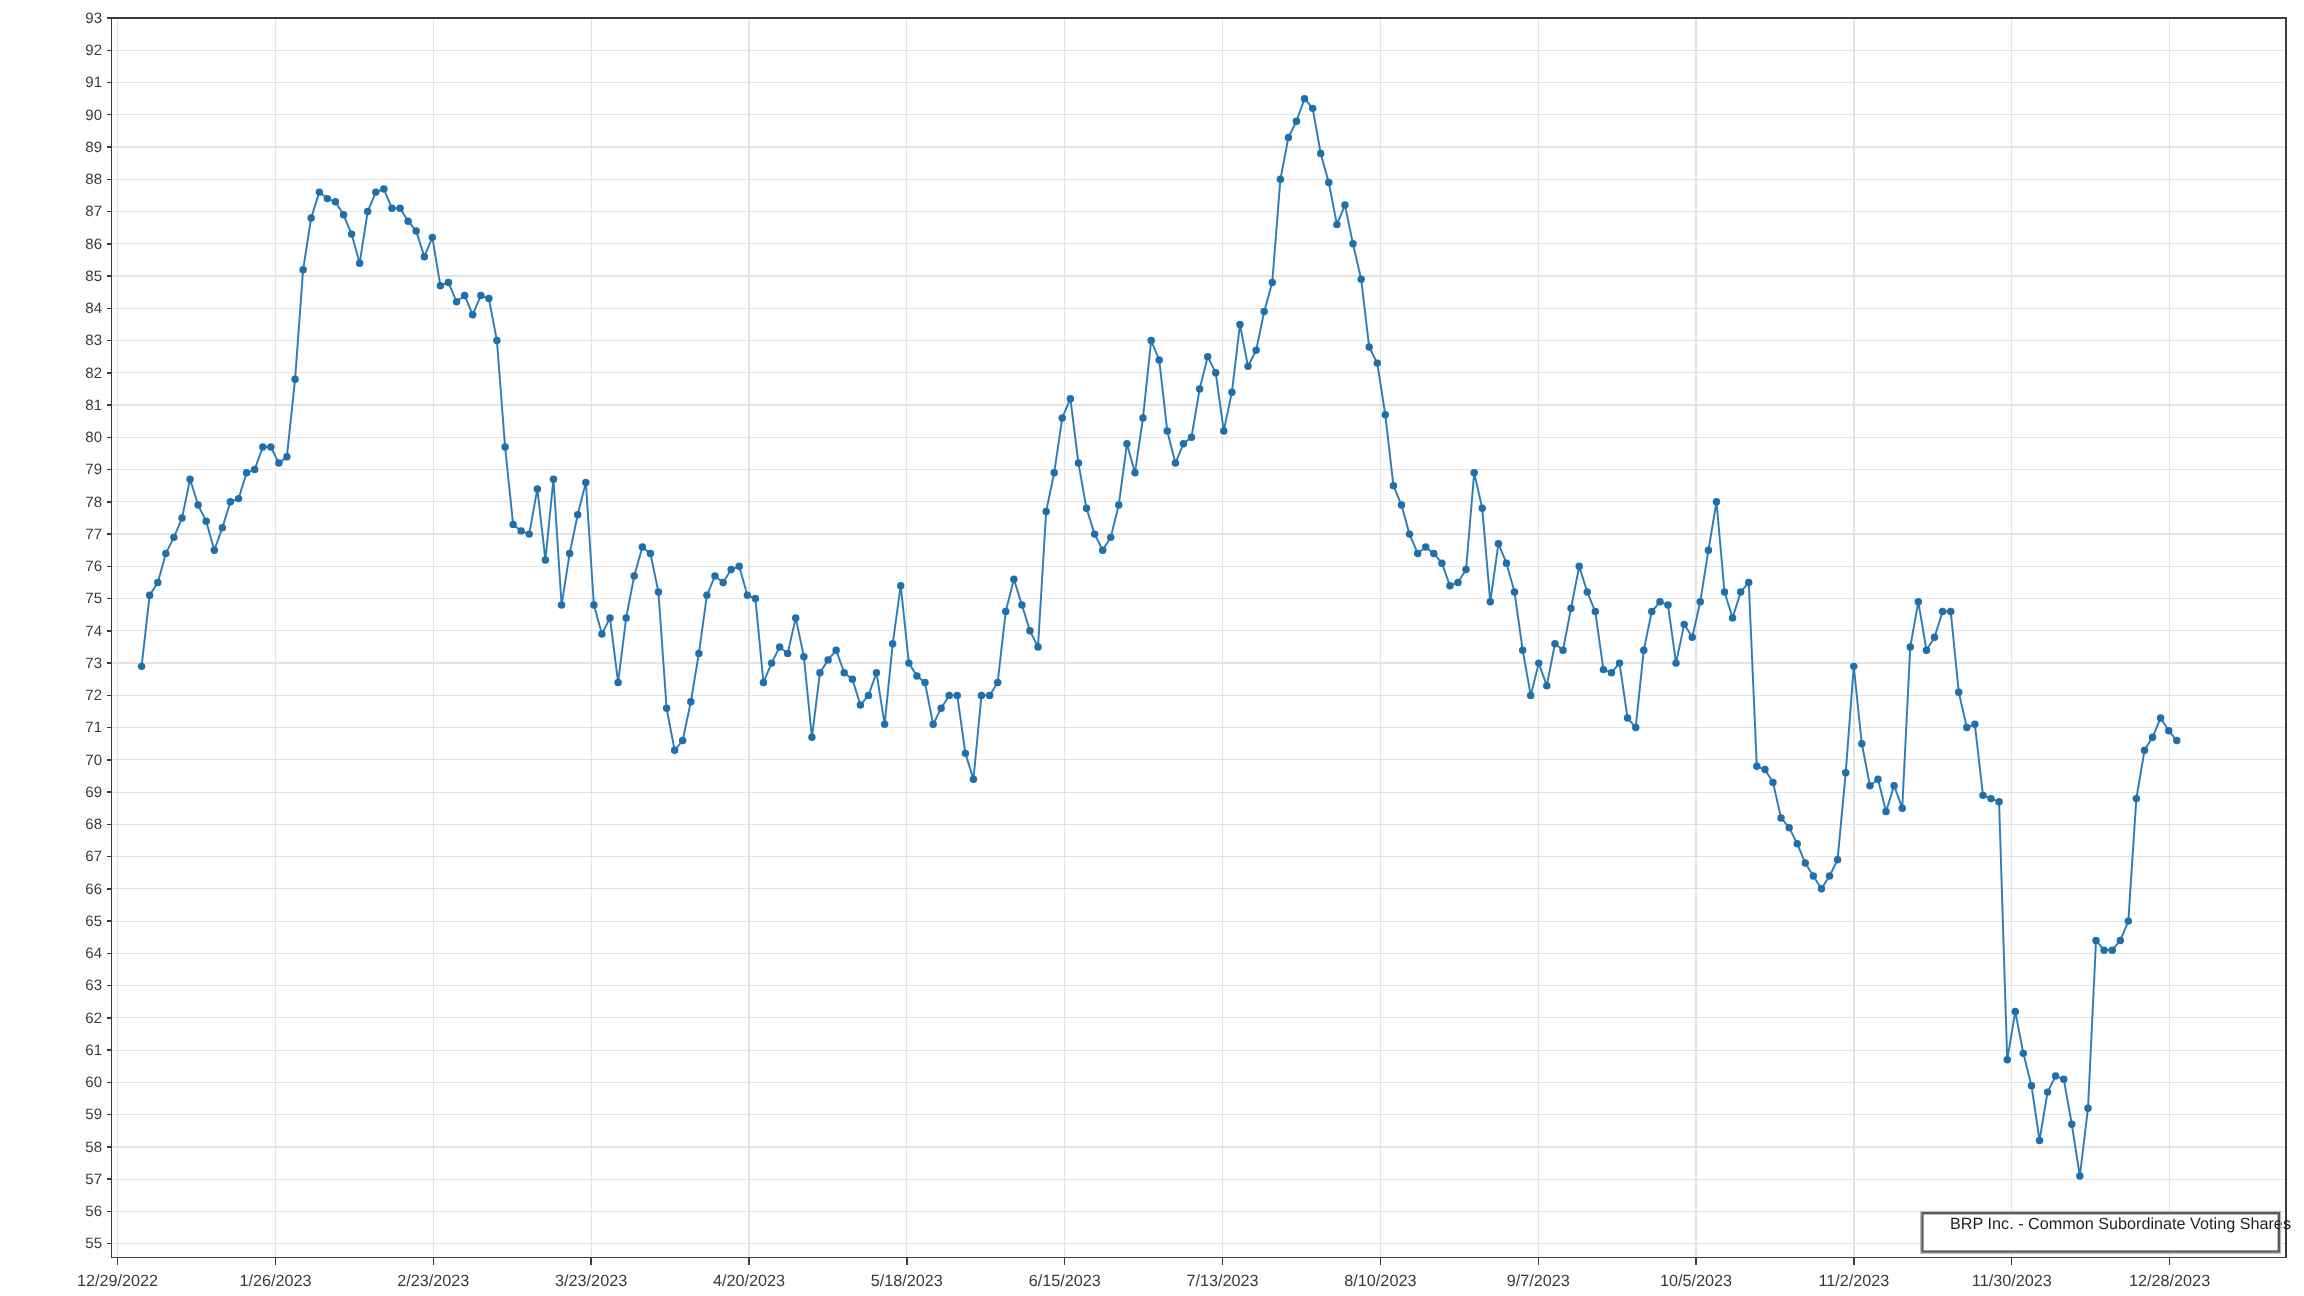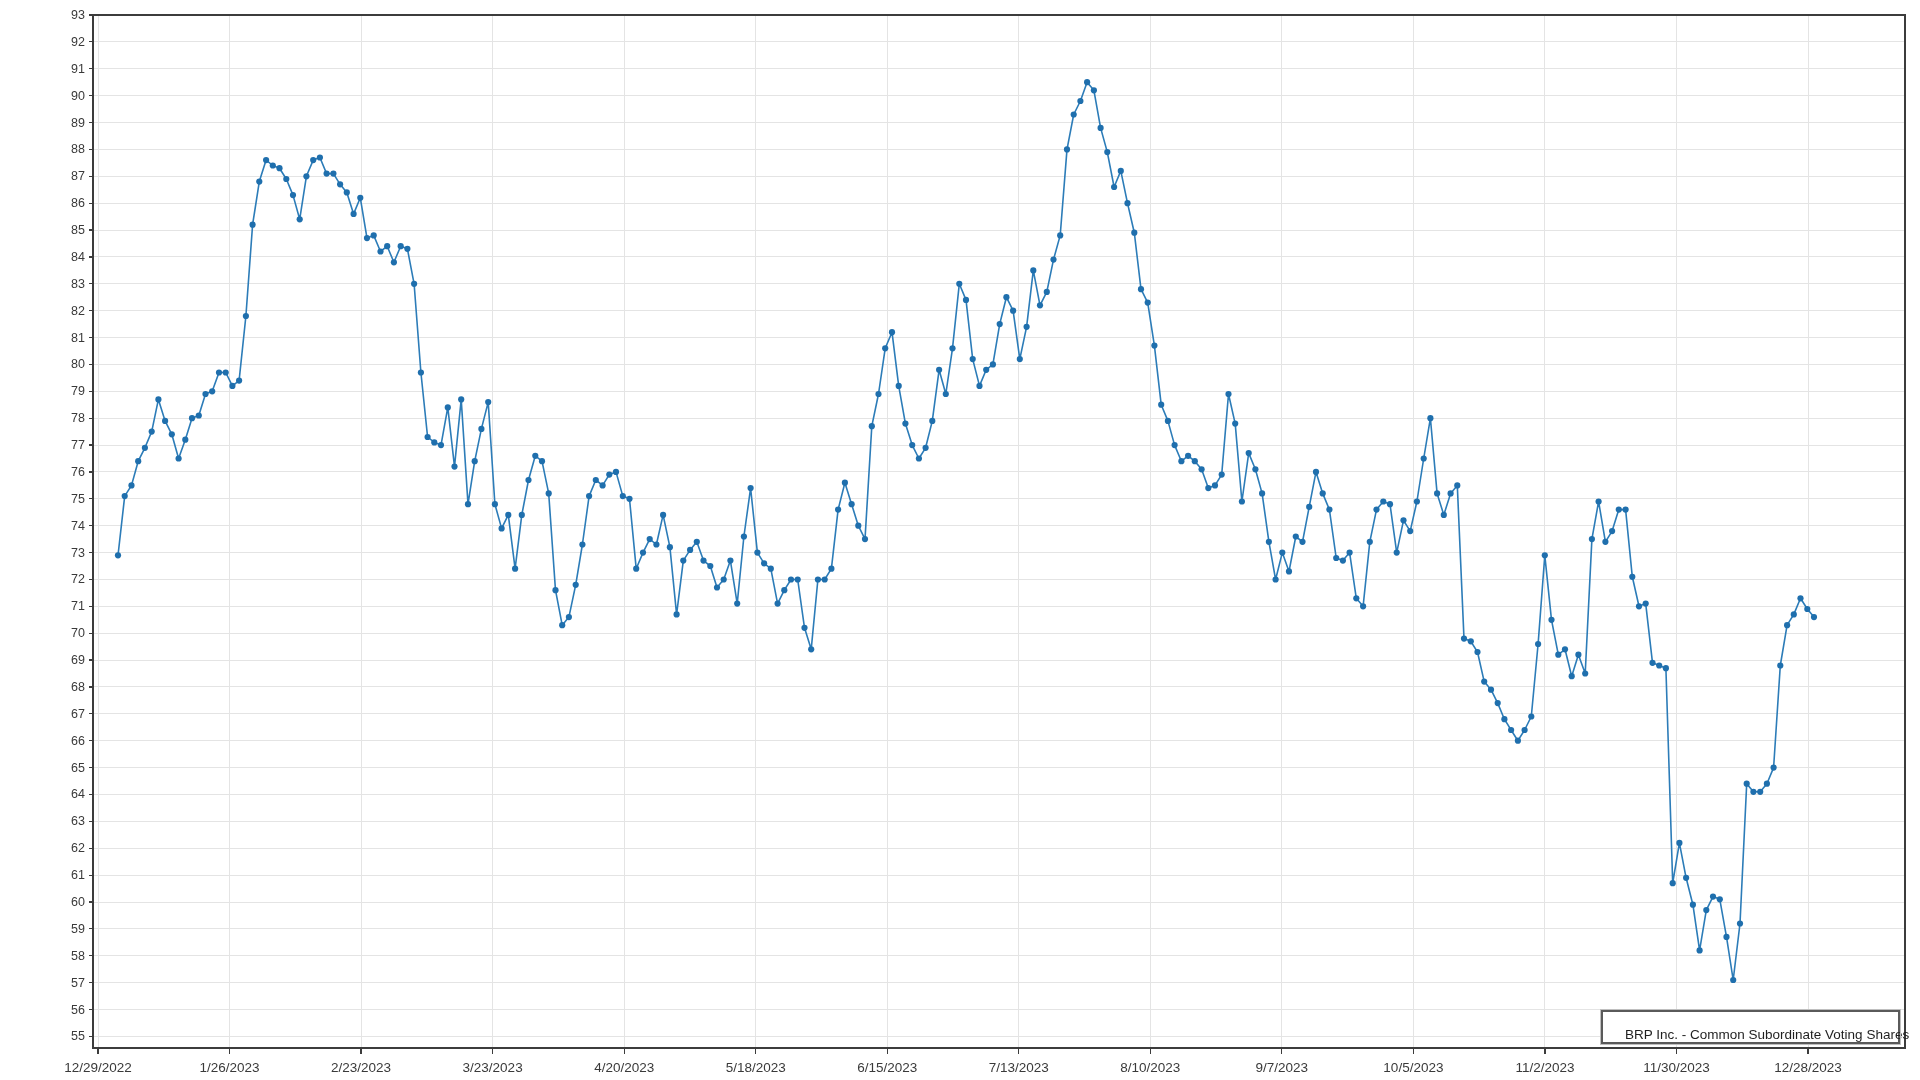--- a/index.html
+++ b/index.html
@@ -21,21 +21,21 @@
     position: absolute;
     left: 1601px;
     top: 1010px;
     width: 299px;
     height: 34px;
     box-sizing: border-box;
     background: #ffffff;
     border: 2px solid #5a5a5a;
     outline: 1px solid #bfbfbf;
     display: flex;
-    align-items: flex-end;
+    align-items: flex-start;
     padding: 0 10px 0 12px;
     cursor: default;
   }
   .legend-label {
     font-size: 13.5px;
     color: #1f1f1f;
     margin-left: 10px;
     white-space: nowrap;
   }
 </style>

